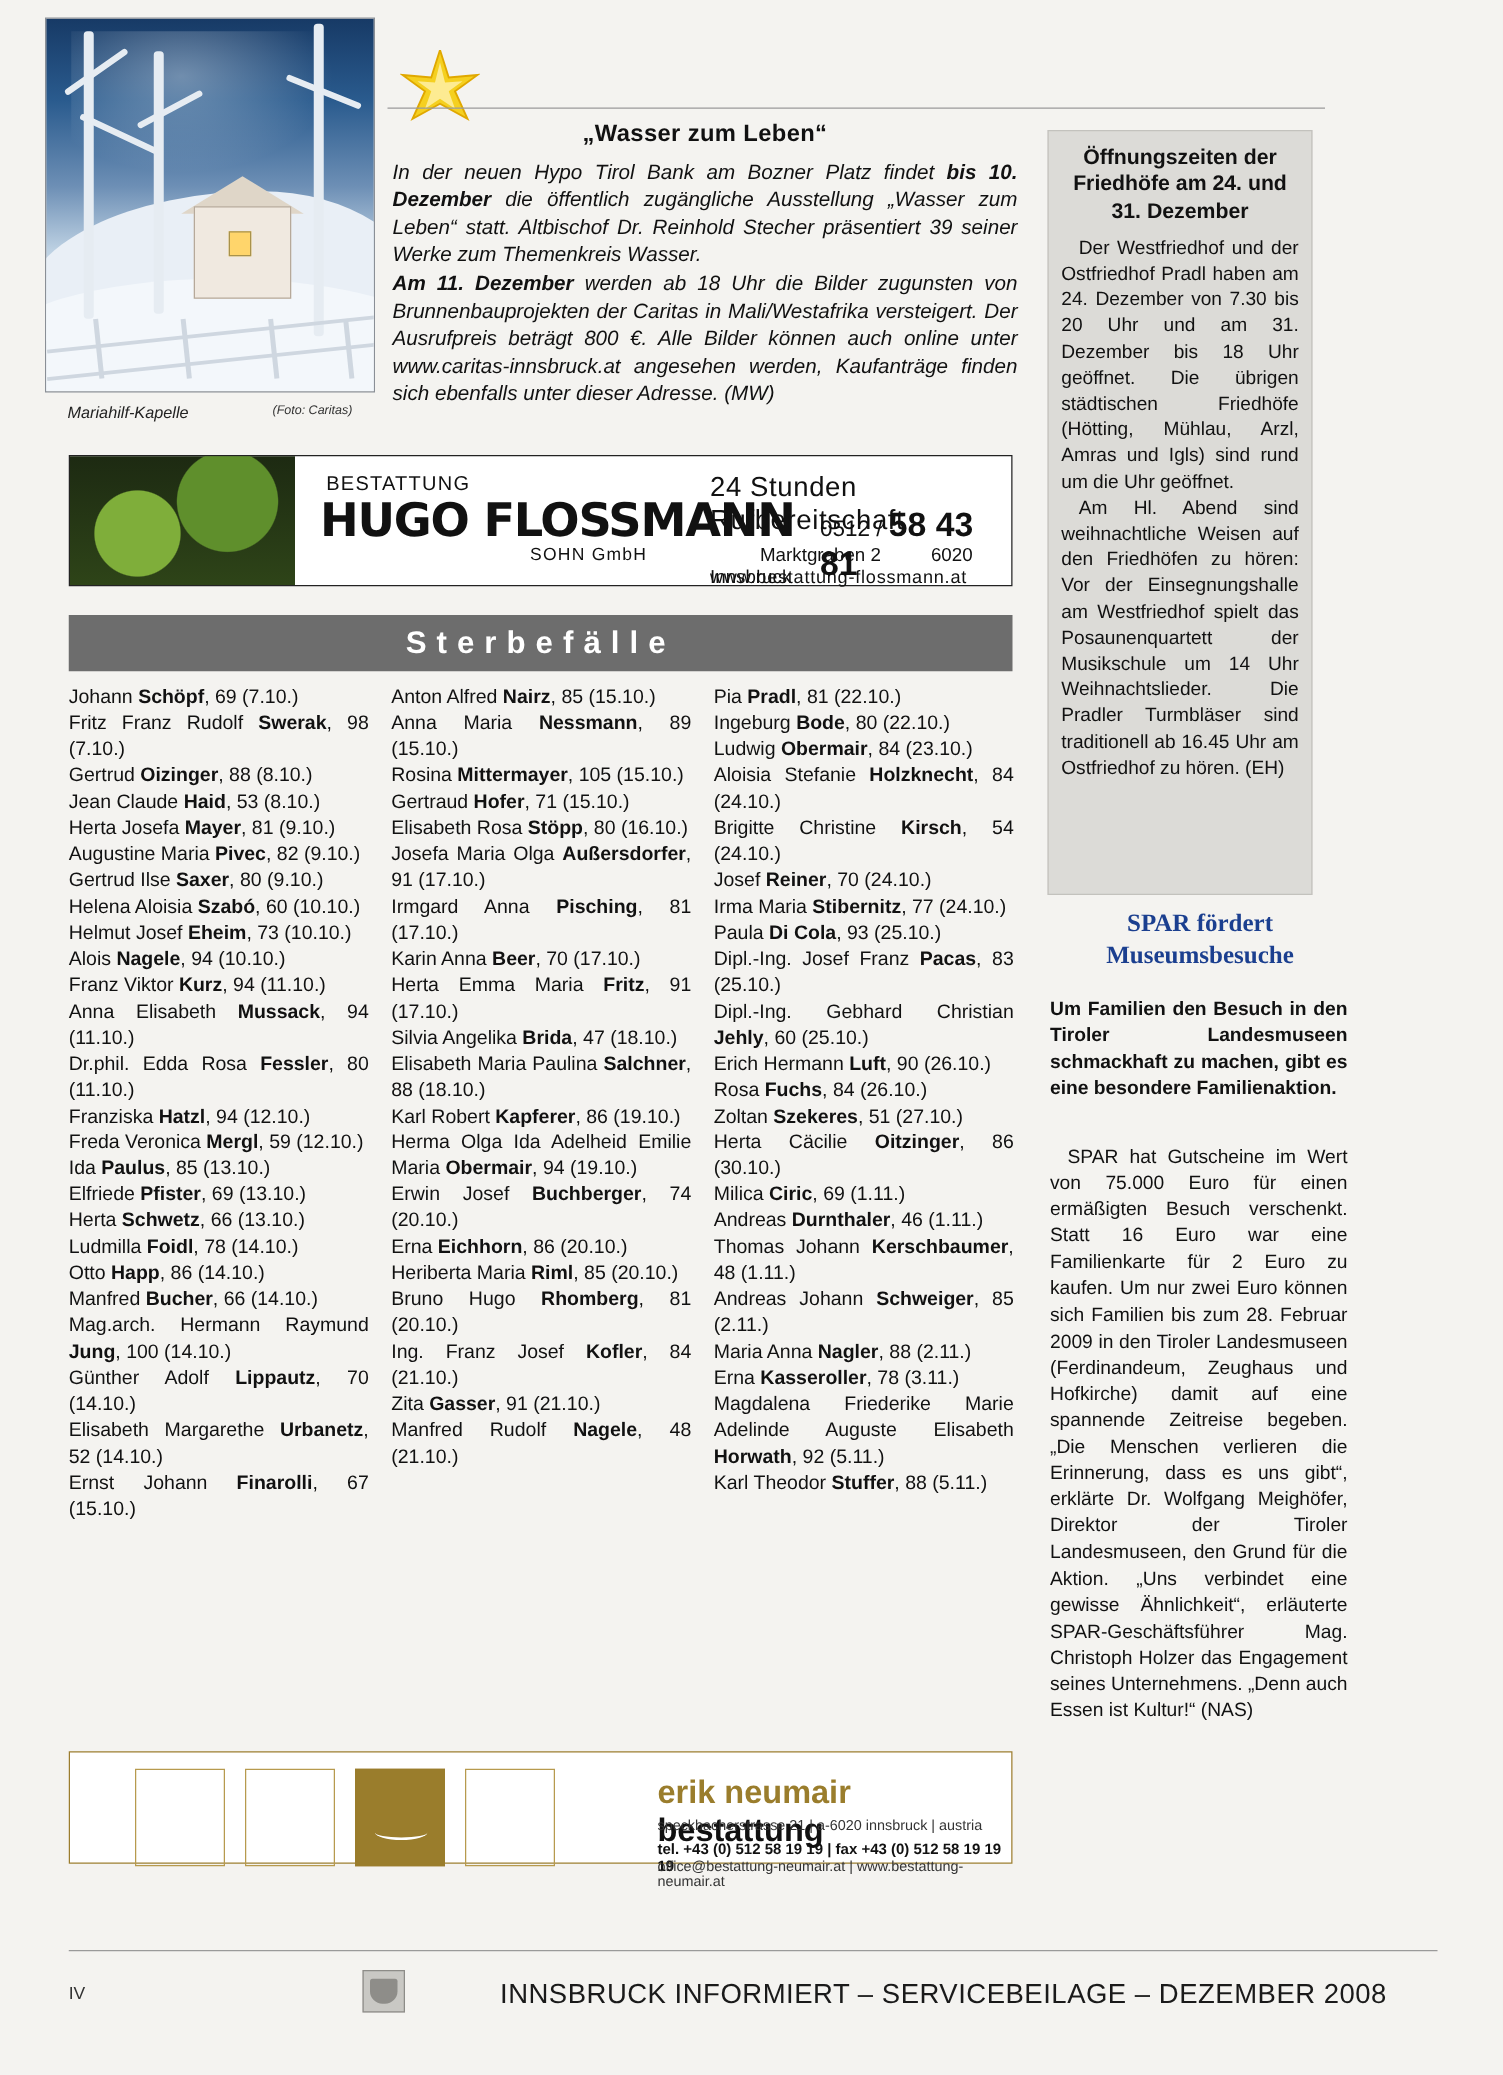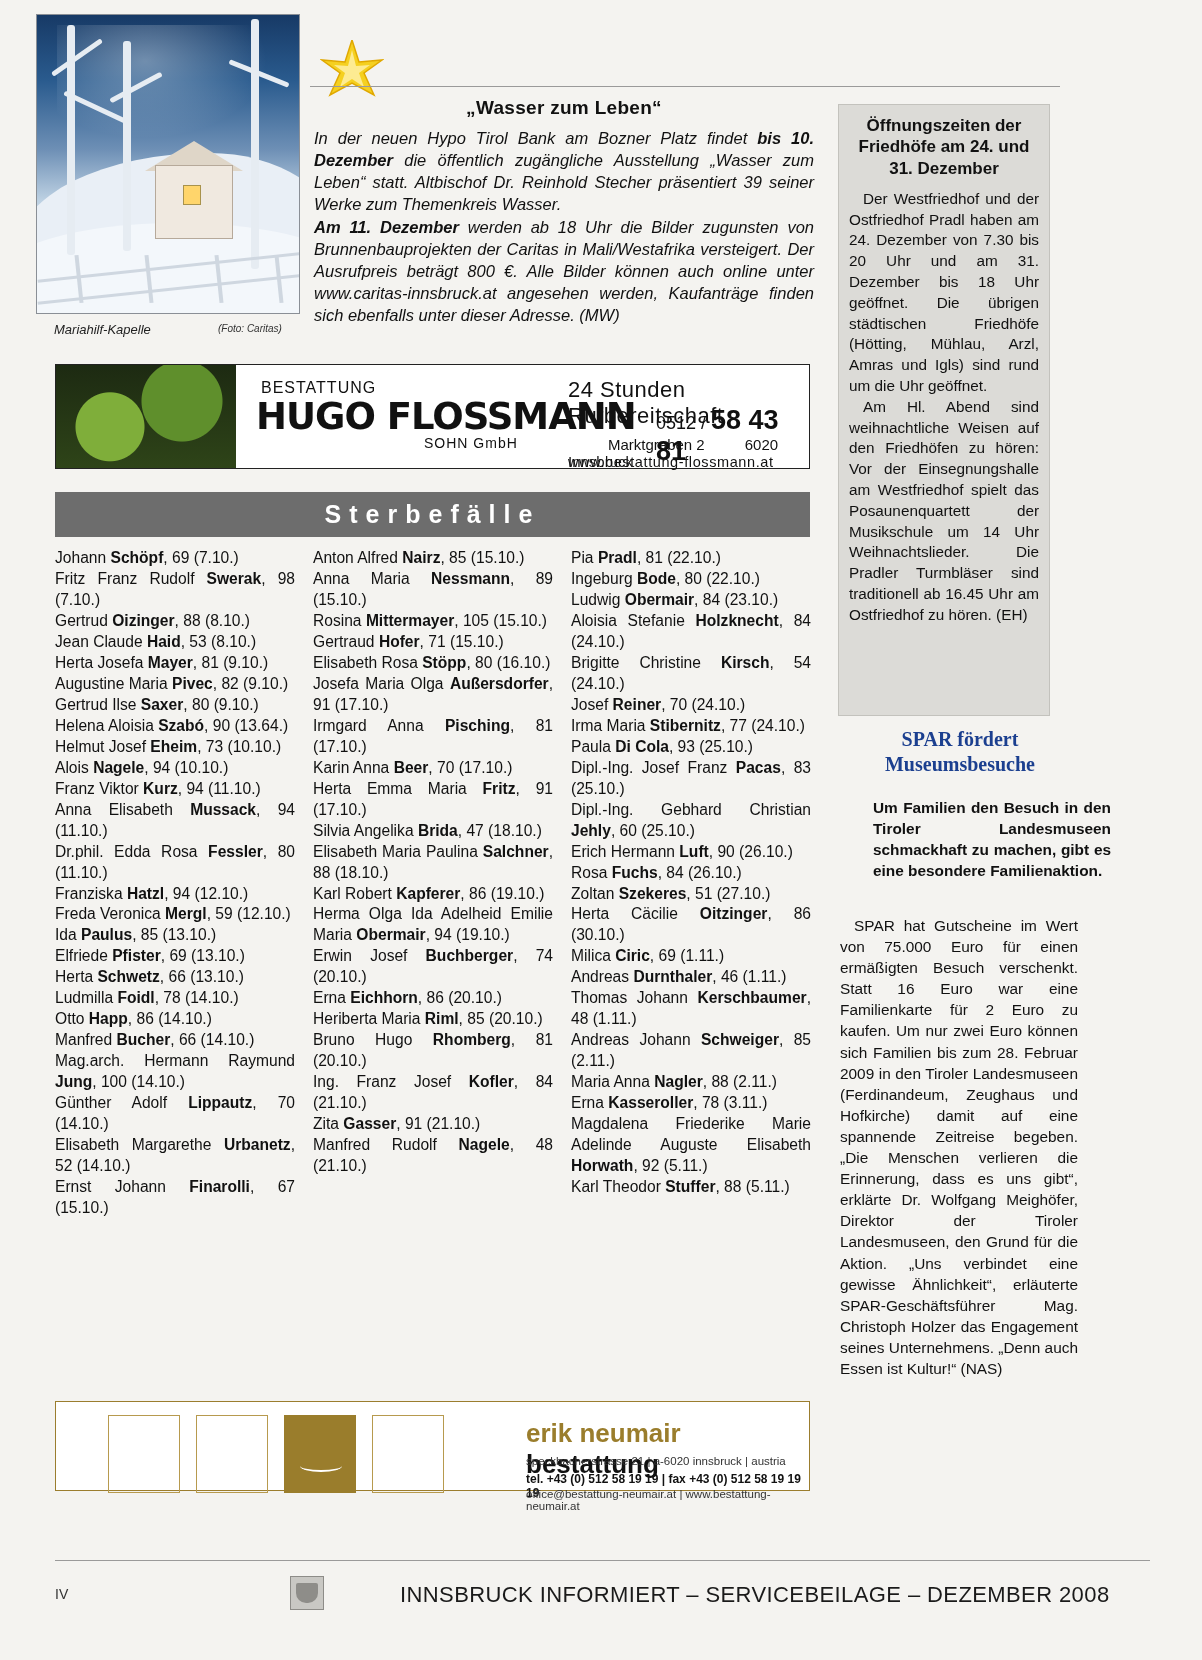--- a/index.html
+++ b/index.html
@@ -131,21 +131,21 @@
   }
   .side-box .bd p{margin:0;text-indent:14px;}
 
   .spar-title{
     position:absolute;left:840px;top:727px;width:240px;
     font-size:20px;font-weight:bold;color:#1b3f8f;text-align:center;line-height:1.25;
     font-family:"Liberation Serif", serif;
   }
   .spar-lead{
     position:absolute;left:840px;top:797px;width:238px;
-    font-size:15.4px;font-weight:bold;line-height:1.37;text-align:justify;margin-left:33px;
+    font-size:15.4px;font-weight:bold;line-height:1.37;text-align:justify;
   }
   .spar-body{
     position:absolute;left:840px;top:915px;width:238px;
     font-size:15.4px;line-height:1.37;text-align:justify;
   }
   .spar-body p{margin:0;text-indent:14px;}
 
   
   .folio{position:absolute;left:55px;top:1586px;font-size:14px;color:#333;}
   .crest{position:absolute;left:290px;top:1576px;width:34px;height:34px;background:#c9c8c4;border:1px solid #8d8c88;}
@@ -224,21 +224,21 @@
 
   <div class="cols">
     <div class="col col1" id="col1">
         <div><span>Johann </span><b>Schöpf</b><span>, 69 (7.10.)</span></div>
         <div><span>Fritz Franz Rudolf </span><b>Swerak</b><span>, 98 (7.10.)</span></div>
         <div><span>Gertrud </span><b>Oizinger</b><span>, 88 (8.10.)</span></div>
         <div><span>Jean Claude </span><b>Haid</b><span>, 53 (8.10.)</span></div>
         <div><span>Herta Josefa </span><b>Mayer</b><span>, 81 (9.10.)</span></div>
         <div><span>Augustine Maria </span><b>Pivec</b><span>, 82 (9.10.)</span></div>
         <div><span>Gertrud Ilse </span><b>Saxer</b><span>, 80 (9.10.)</span></div>
-        <div><span>Helena Aloisia </span><b>Szabó</b><span>, 90 (13.64.)</span></div>
+        <div><span>Helena Aloisia </span><b>Szabó</b><span>, 60 (10.10.)</span></div>
         <div><span>Helmut Josef </span><b>Eheim</b><span>, 73 (10.10.)</span></div>
         <div><span>Alois </span><b>Nagele</b><span>, 94 (10.10.)</span></div>
         <div><span>Franz Viktor </span><b>Kurz</b><span>, 94 (11.10.)</span></div>
         <div><span>Anna Elisabeth </span><b>Mussack</b><span>, 94 (11.10.)</span></div>
         <div><span>Dr.phil. Edda Rosa </span><b>Fessler</b><span>, 80 (11.10.)</span></div>
         <div><span>Franziska </span><b>Hatzl</b><span>, 94 (12.10.)</span></div>
         <div><span>Freda Veronica </span><b>Mergl</b><span>, 59 (12.10.)</span></div>
         <div><span>Ida </span><b>Paulus</b><span>, 85 (13.10.)</span></div>
         <div><span>Elfriede </span><b>Pfister</b><span>, 69 (13.10.)</span></div>
         <div><span>Herta </span><b>Schwetz</b><span>, 66 (13.10.)</span></div>

